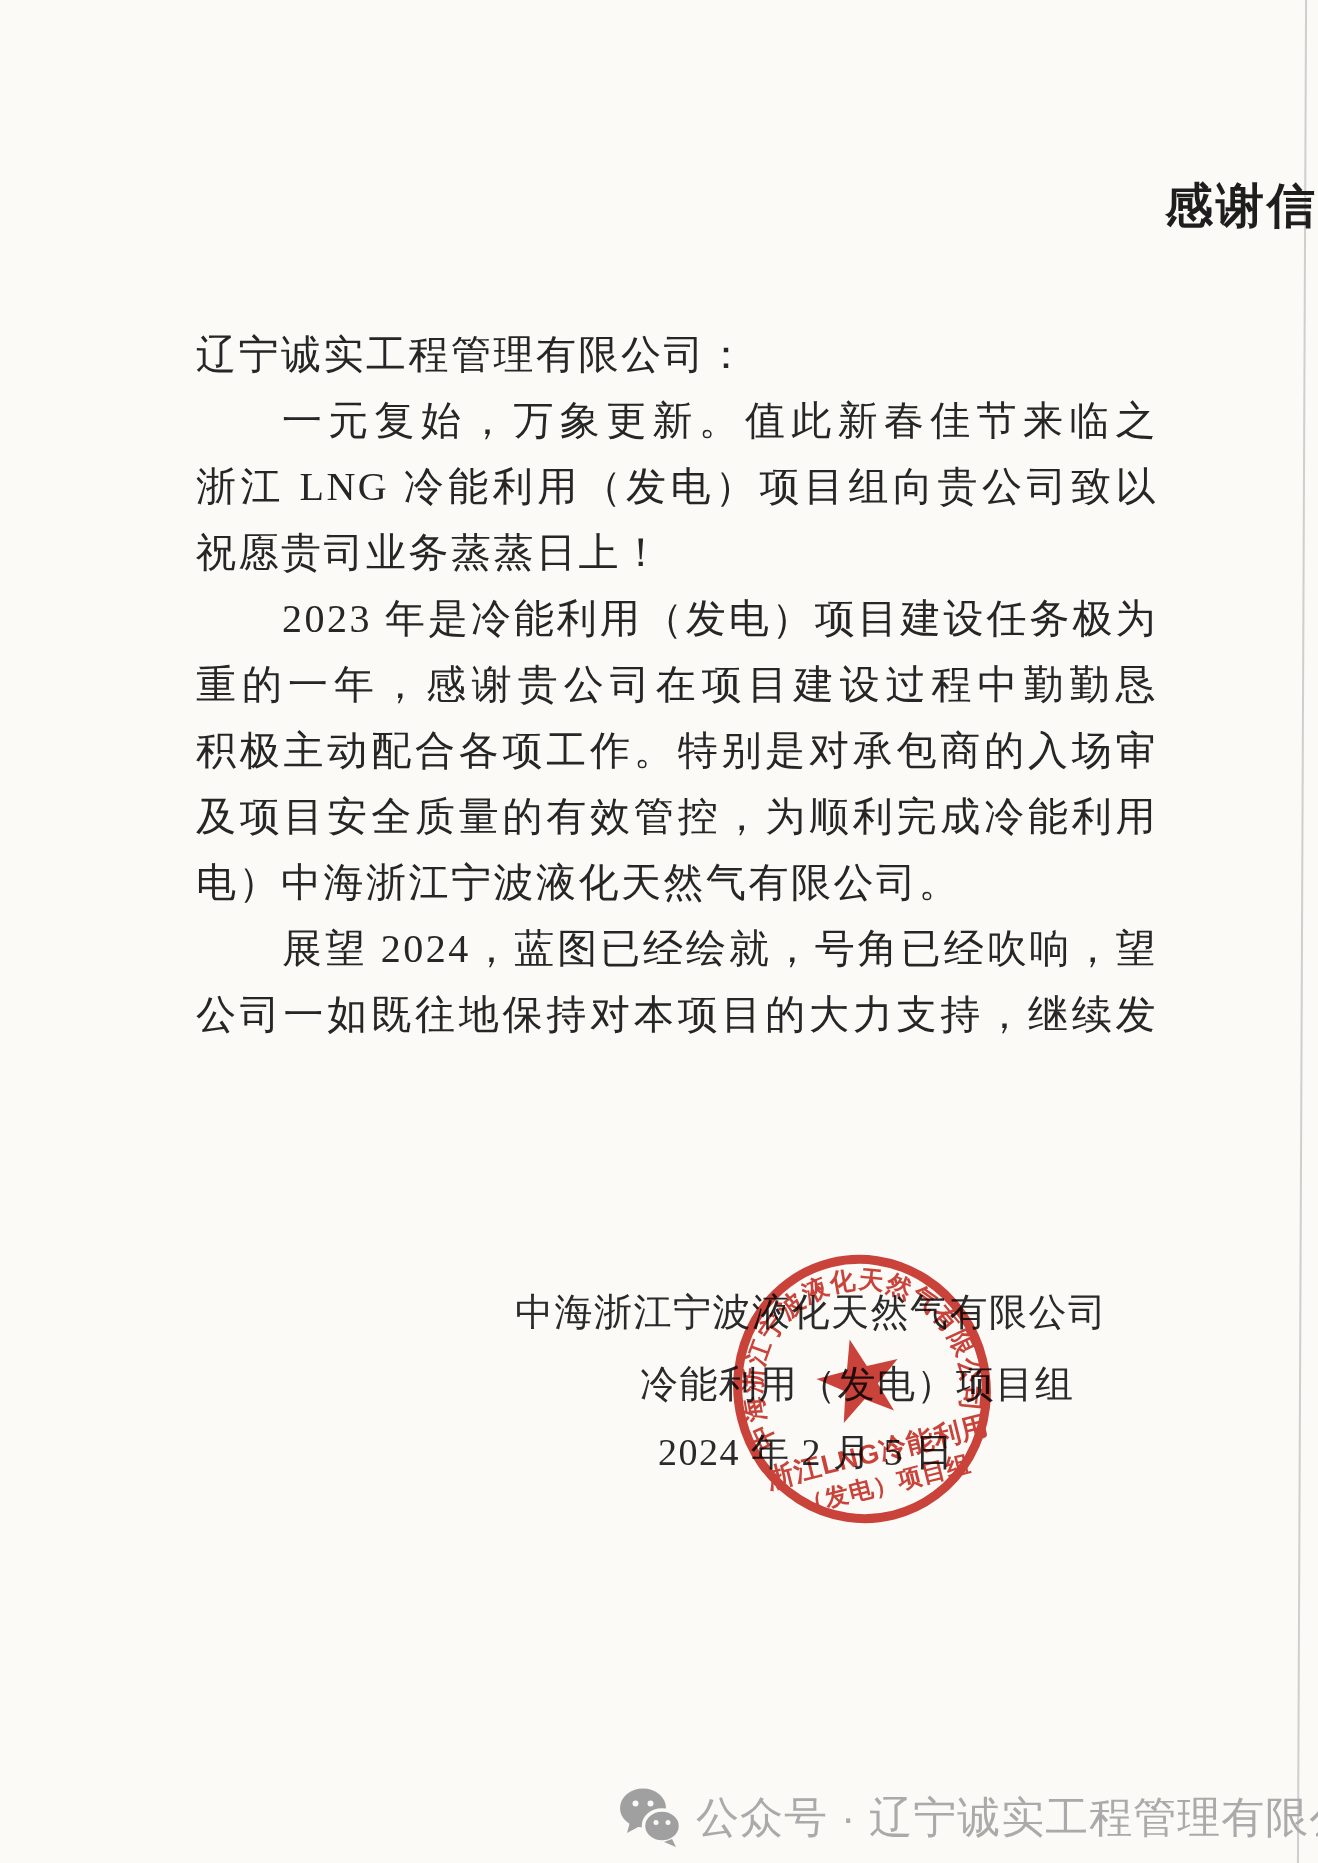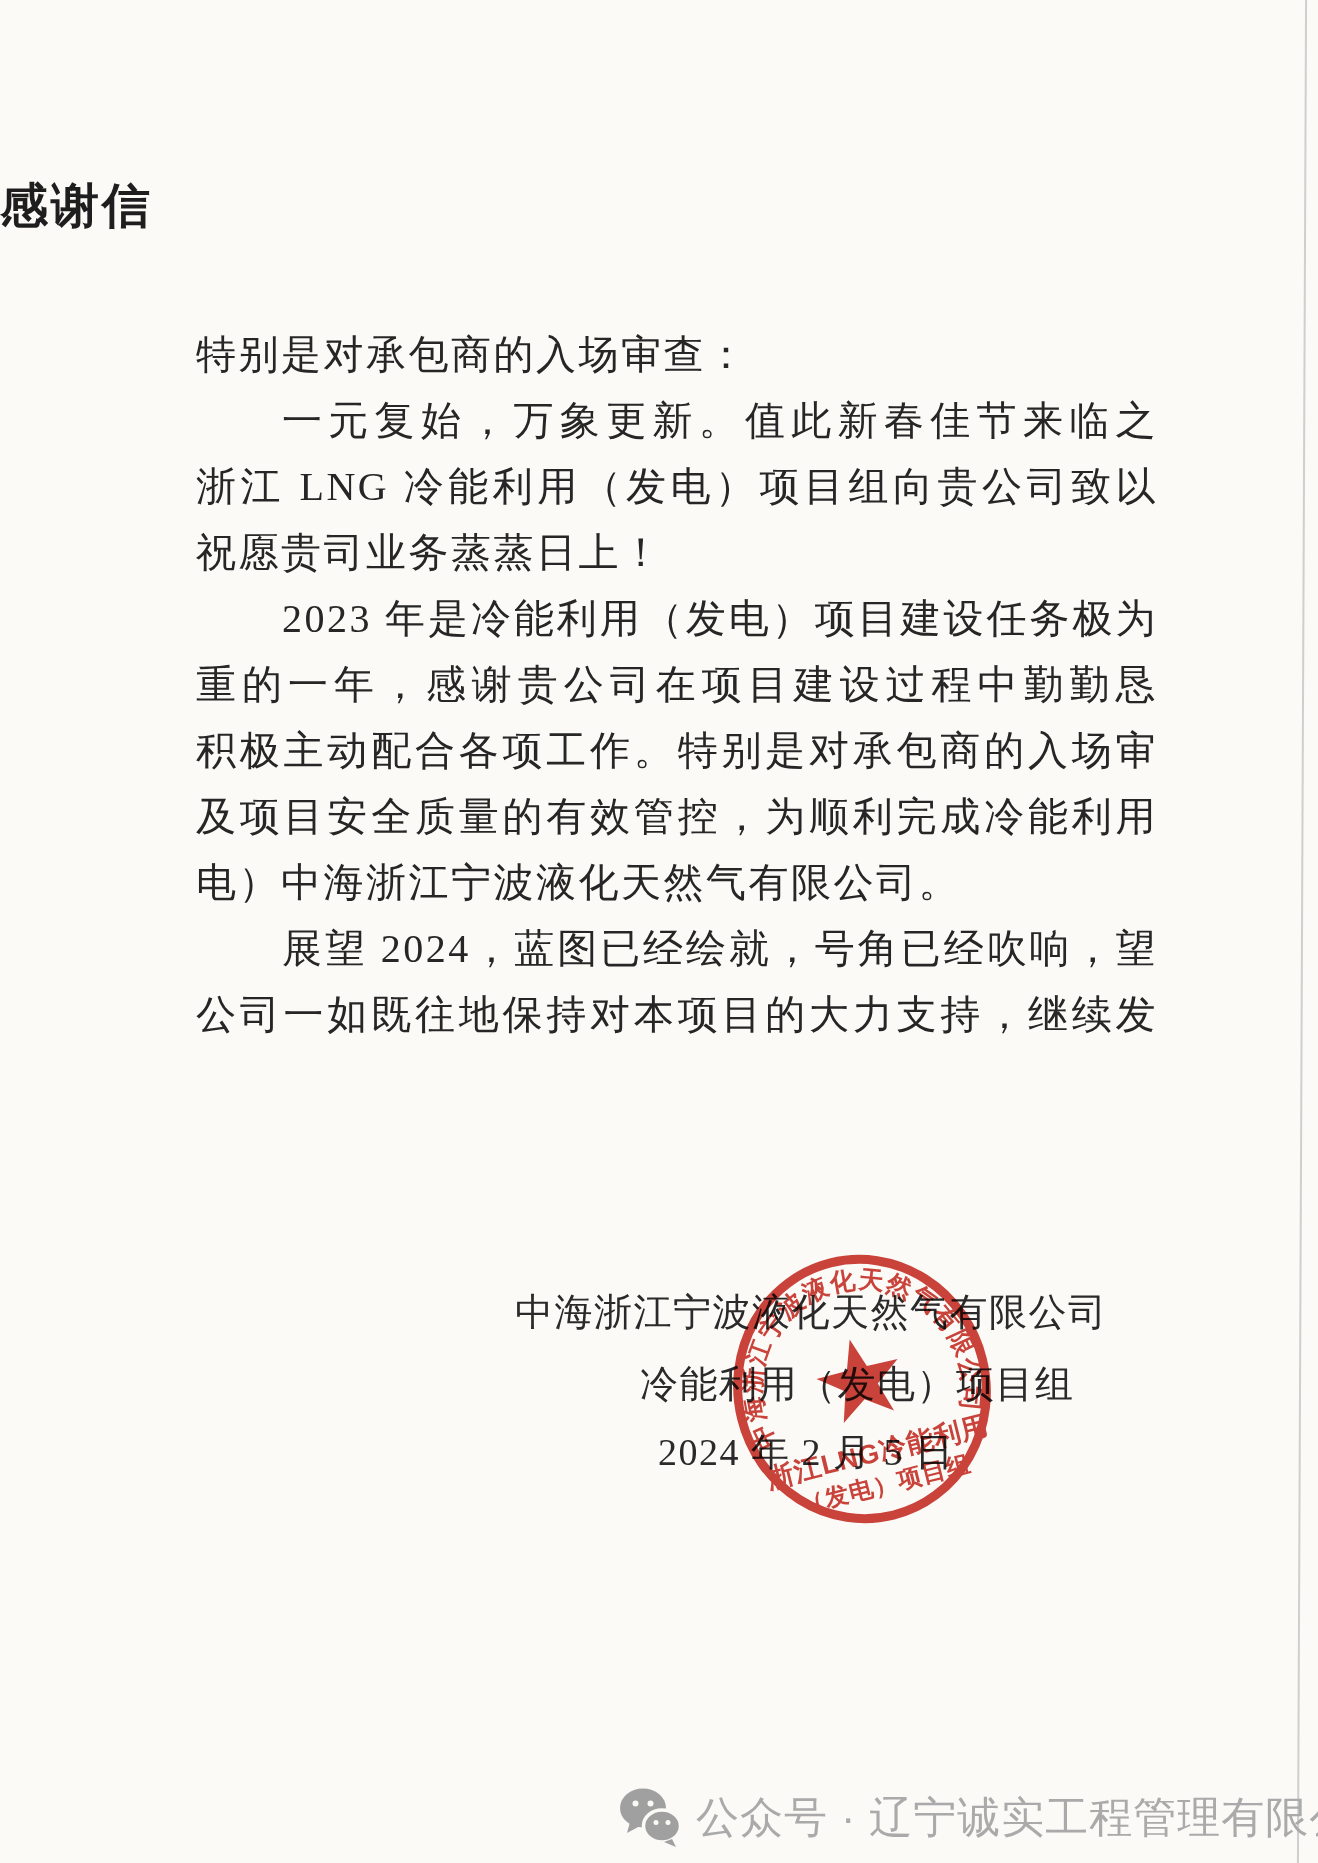--- a/index.html
+++ b/index.html
@@ -12,21 +12,21 @@
     font-family:"Liberation Serif","DejaVu Serif",serif;
     color:#262626;
   }
   
   .scan-line{
     position:absolute;left:1301px;top:-6px;width:2px;height:1880px;
     background:#c7c7c7;opacity:.85;transform:rotate(0.25deg);
   }
   .doc-title{
     position:absolute;top:182px;left:0;width:100%;
-    text-align:left;
+    text-align:right;
     font-family:"Liberation Sans","DejaVu Sans",sans-serif;
     font-weight:700;font-size:48px;line-height:1;
     letter-spacing:3px;color:#1e1e1e;
   }
   .letter-body{
     position:absolute;left:196px;top:322px;width:962px;
     font-size:40px;letter-spacing:2.5px;
   }
   .line{
     display:block;height:66px;line-height:66px;
@@ -64,21 +64,21 @@
 </head>
 <body>
 
 <div class="page">
 
   <div class="scan-line"></div>
 
   <div class="doc-title">感谢信</div>
 
   <div class="letter-body">
-    <span class="line">特别是对承包商的入场审查：</span>
+    <span class="line">辽宁诚实工程管理有限公司：</span>
 
     <span class="line indent fill">一元复始，万象更新。值此新春佳节来临之际，</span>
     <span class="line fill">浙江 LNG 冷能利用（发电）项目组向贵公司致以节日</span>
     <span class="line">祝愿贵司业务蒸蒸日上！</span>
 
     <span class="line indent fill">2023 年是冷能利用（发电）项目建设任务极为繁</span>
     <span class="line fill">重的一年，感谢贵公司在项目建设过程中勤勤恳恳，</span>
     <span class="line fill">积极主动配合各项工作。特别是对承包商的入场审查</span>
     <span class="line fill">及项目安全质量的有效管控，为顺利完成冷能利用（发</span>
     <span class="line">电）中海浙江宁波液化天然气有限公司。</span>

